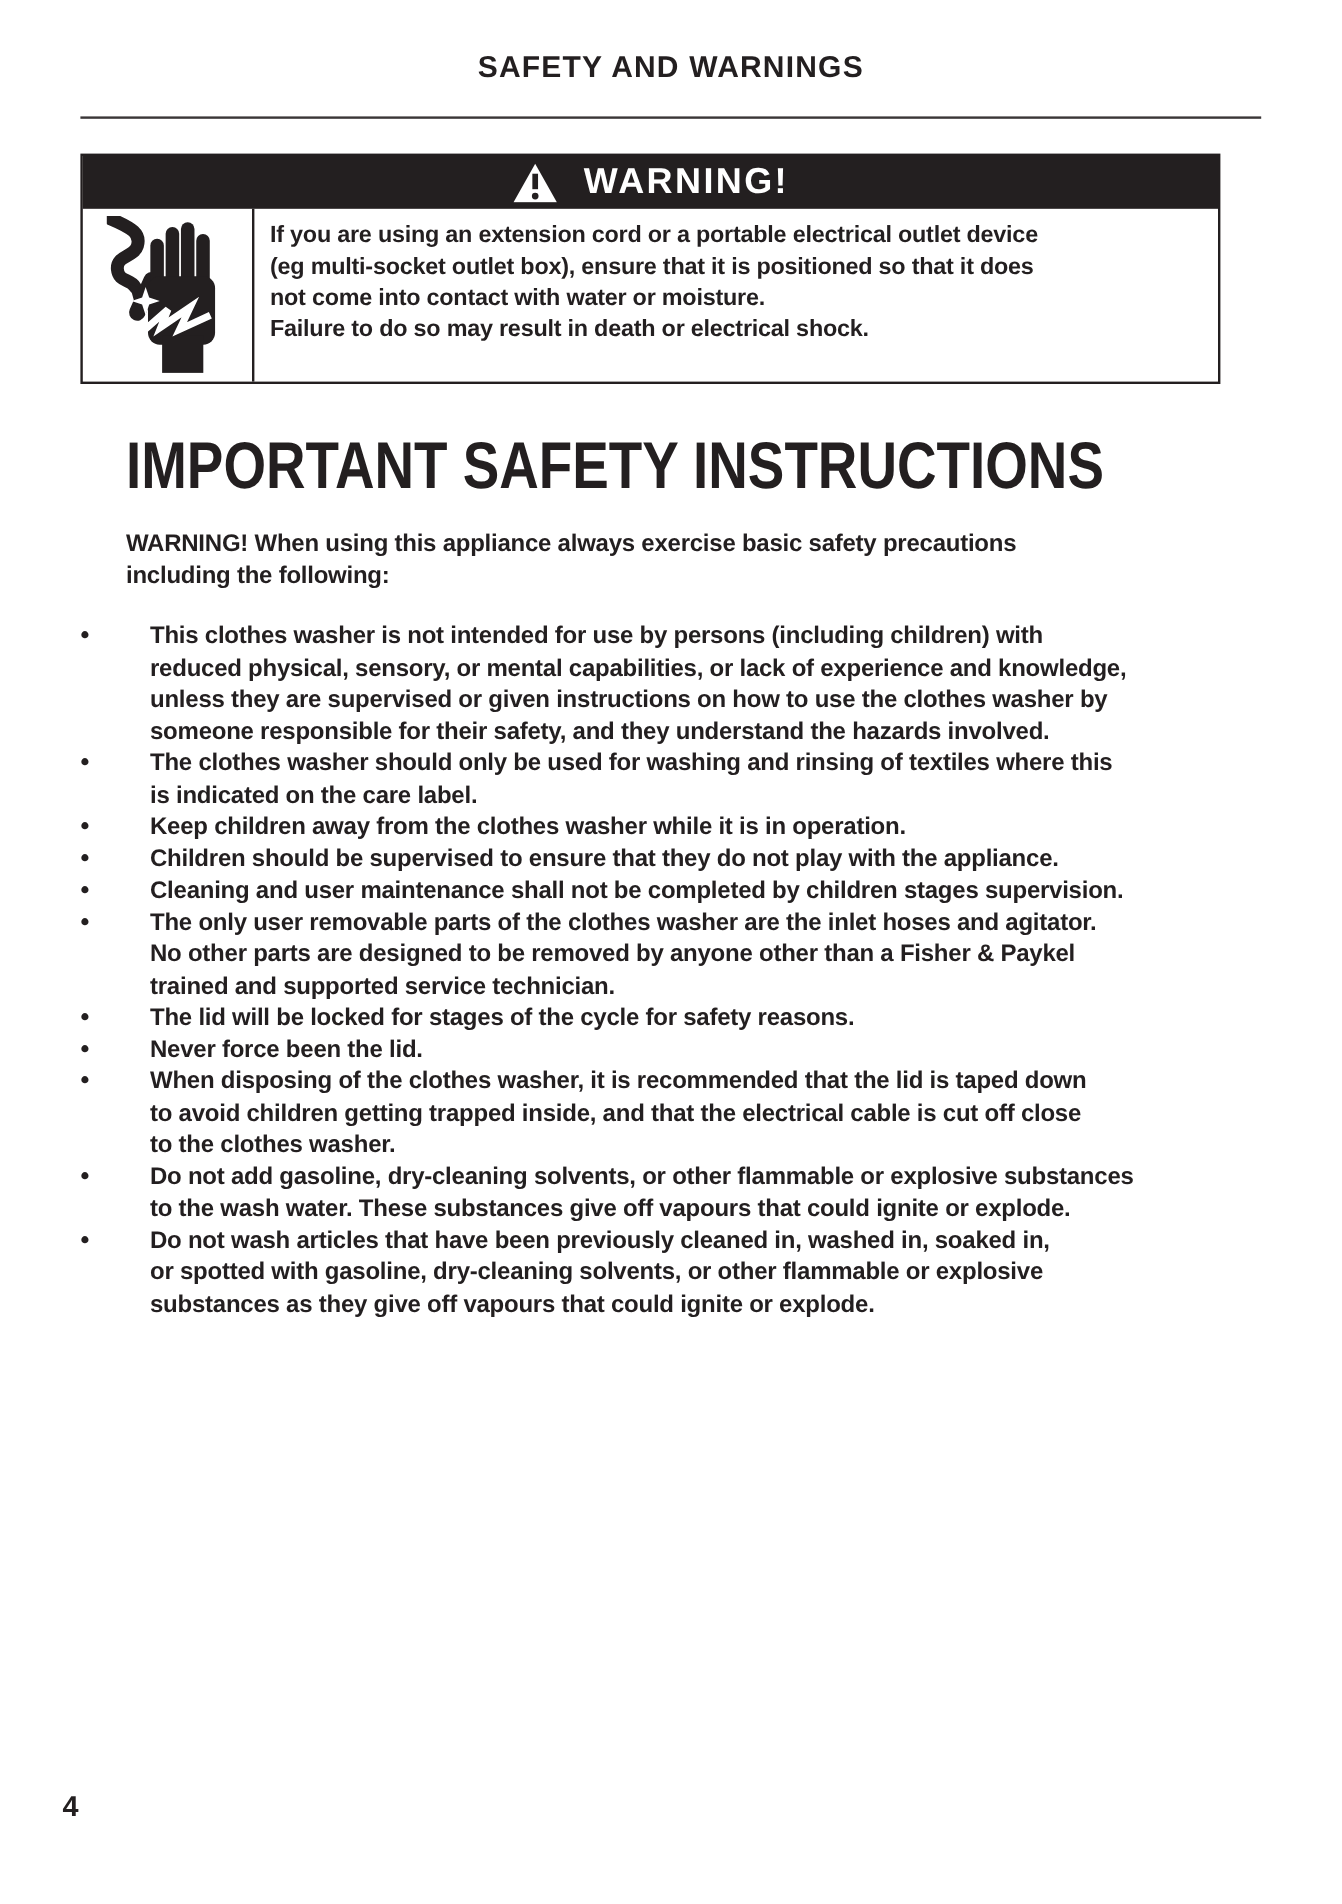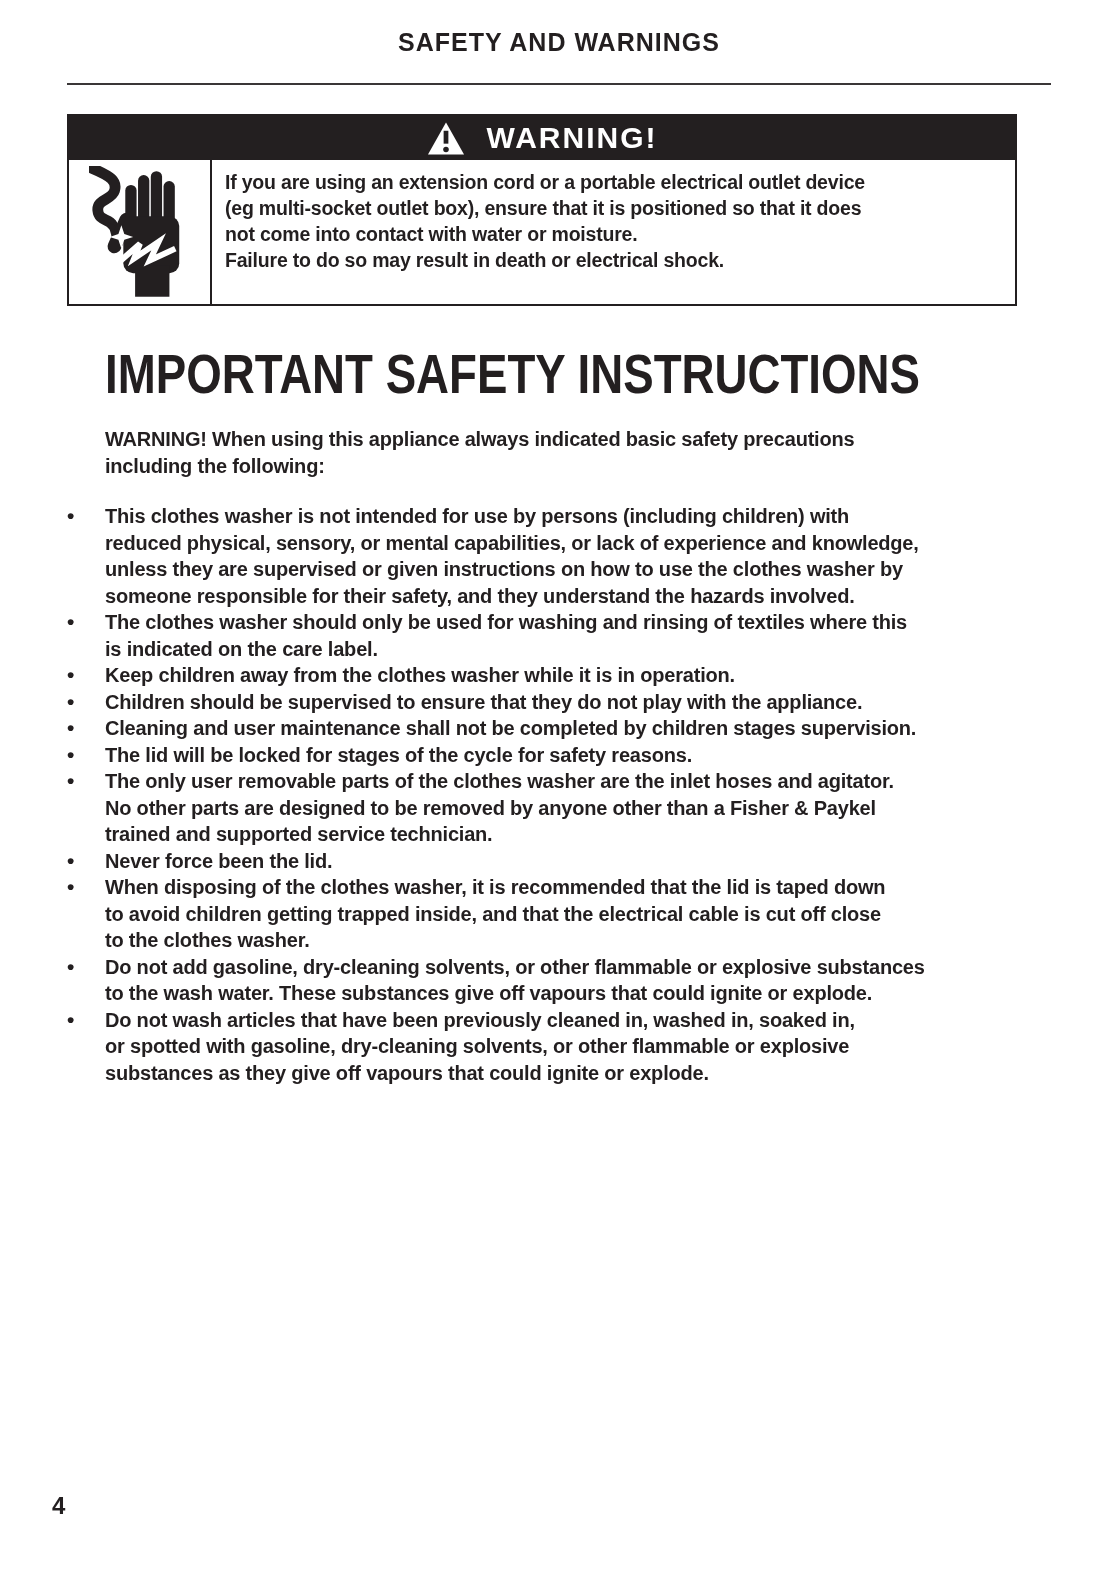--- a/index.html
+++ b/index.html
@@ -10,21 +10,21 @@
     height: 1587px;
     margin: 0 auto;
     background: #ffffff;
     color: #231f20;
     font-family: "Liberation Sans", sans-serif;
     font-weight: bold;
     overflow: hidden;
   }
   
   .page-title {
-    padding-top: 28px;
+    padding-top: 42px;
     text-align: center;
     font-size: 25px;
     letter-spacing: 1px;
   }
   .header-rule {
     border: none;
     border-top: 2px solid #3a3637;
     margin: 26px 67px 0 67px;
   }
   
@@ -93,21 +93,21 @@
     line-height: 26.5px;
     letter-spacing: -0.2px;
   }
   .bullets li::before {
     content: "\2022";
     position: absolute;
     left: 1px;
     top: 0;
     font-size: 21px;
   }
-  .bullets .ln { display: block; white-space: nowrap; }
+  .bullets .ln { display: block; white-space: nowrap; margin-left: 20px; }
   
   .watermark {
     position: absolute;
     top: 748px;
     left: 50%;
     transform: translateX(-50%);
     font-size: 63px;
     letter-spacing: 3px;
     white-space: nowrap;
     color: rgba(255, 255, 255, 0.5);
@@ -167,21 +167,21 @@
         <span class="ln">(eg multi-socket outlet box), ensure that it is positioned so that it does</span>
         <span class="ln">not come into contact with water or moisture.</span>
         <span class="ln">Failure to do so may result in death or electrical shock.</span>
       </div>
     </div>
   </div>
 
   <h2 class="section-title">IMPORTANT SAFETY INSTRUCTIONS</h2>
 
   <p class="intro">
-    <span class="ln">WARNING! When using this appliance always indicated basic safety precautions</span>
+    <span class="ln">WARNING! When using this appliance always exercise basic safety precautions</span>
     <span class="ln">including the following:</span>
   </p>
 
   <ul class="bullets">
     <li>
       <span class="ln">This clothes washer is not intended for use by persons (including children) with</span>
       <span class="ln">reduced physical, sensory, or mental capabilities, or lack of experience and knowledge,</span>
       <span class="ln">unless they are supervised or given instructions on how to use the clothes washer by</span>
       <span class="ln">someone responsible for their safety, and they understand the hazards involved.</span>
     </li>
@@ -192,28 +192,28 @@
     <li>
       <span class="ln">Keep children away from the clothes washer while it is in operation.</span>
     </li>
     <li>
       <span class="ln">Children should be supervised to ensure that they do not play with the appliance.</span>
     </li>
     <li>
       <span class="ln">Cleaning and user maintenance shall not be completed by children stages supervision.</span>
     </li>
     <li>
-      <span class="ln">The lid will be locked for stages of the cycle for safety reasons.</span>
-    </li>
-    <li>
       <span class="ln">The only user removable parts of the clothes washer are the inlet hoses and agitator.</span>
       <span class="ln">No other parts are designed to be removed by anyone other than a Fisher &amp; Paykel</span>
       <span class="ln">trained and supported service technician.</span>
     </li>
     <li>
+      <span class="ln">The lid will be locked for stages of the cycle for safety reasons.</span>
+    </li>
+    <li>
       <span class="ln">Never force been the lid.</span>
     </li>
     <li>
       <span class="ln">When disposing of the clothes washer, it is recommended that the lid is taped down</span>
       <span class="ln">to avoid children getting trapped inside, and that the electrical cable is cut off close</span>
       <span class="ln">to the clothes washer.</span>
     </li>
     <li>
       <span class="ln">Do not add gasoline, dry-cleaning solvents, or other flammable or explosive substances</span>
       <span class="ln">to the wash water. These substances give off vapours that could ignite or explode.</span>

